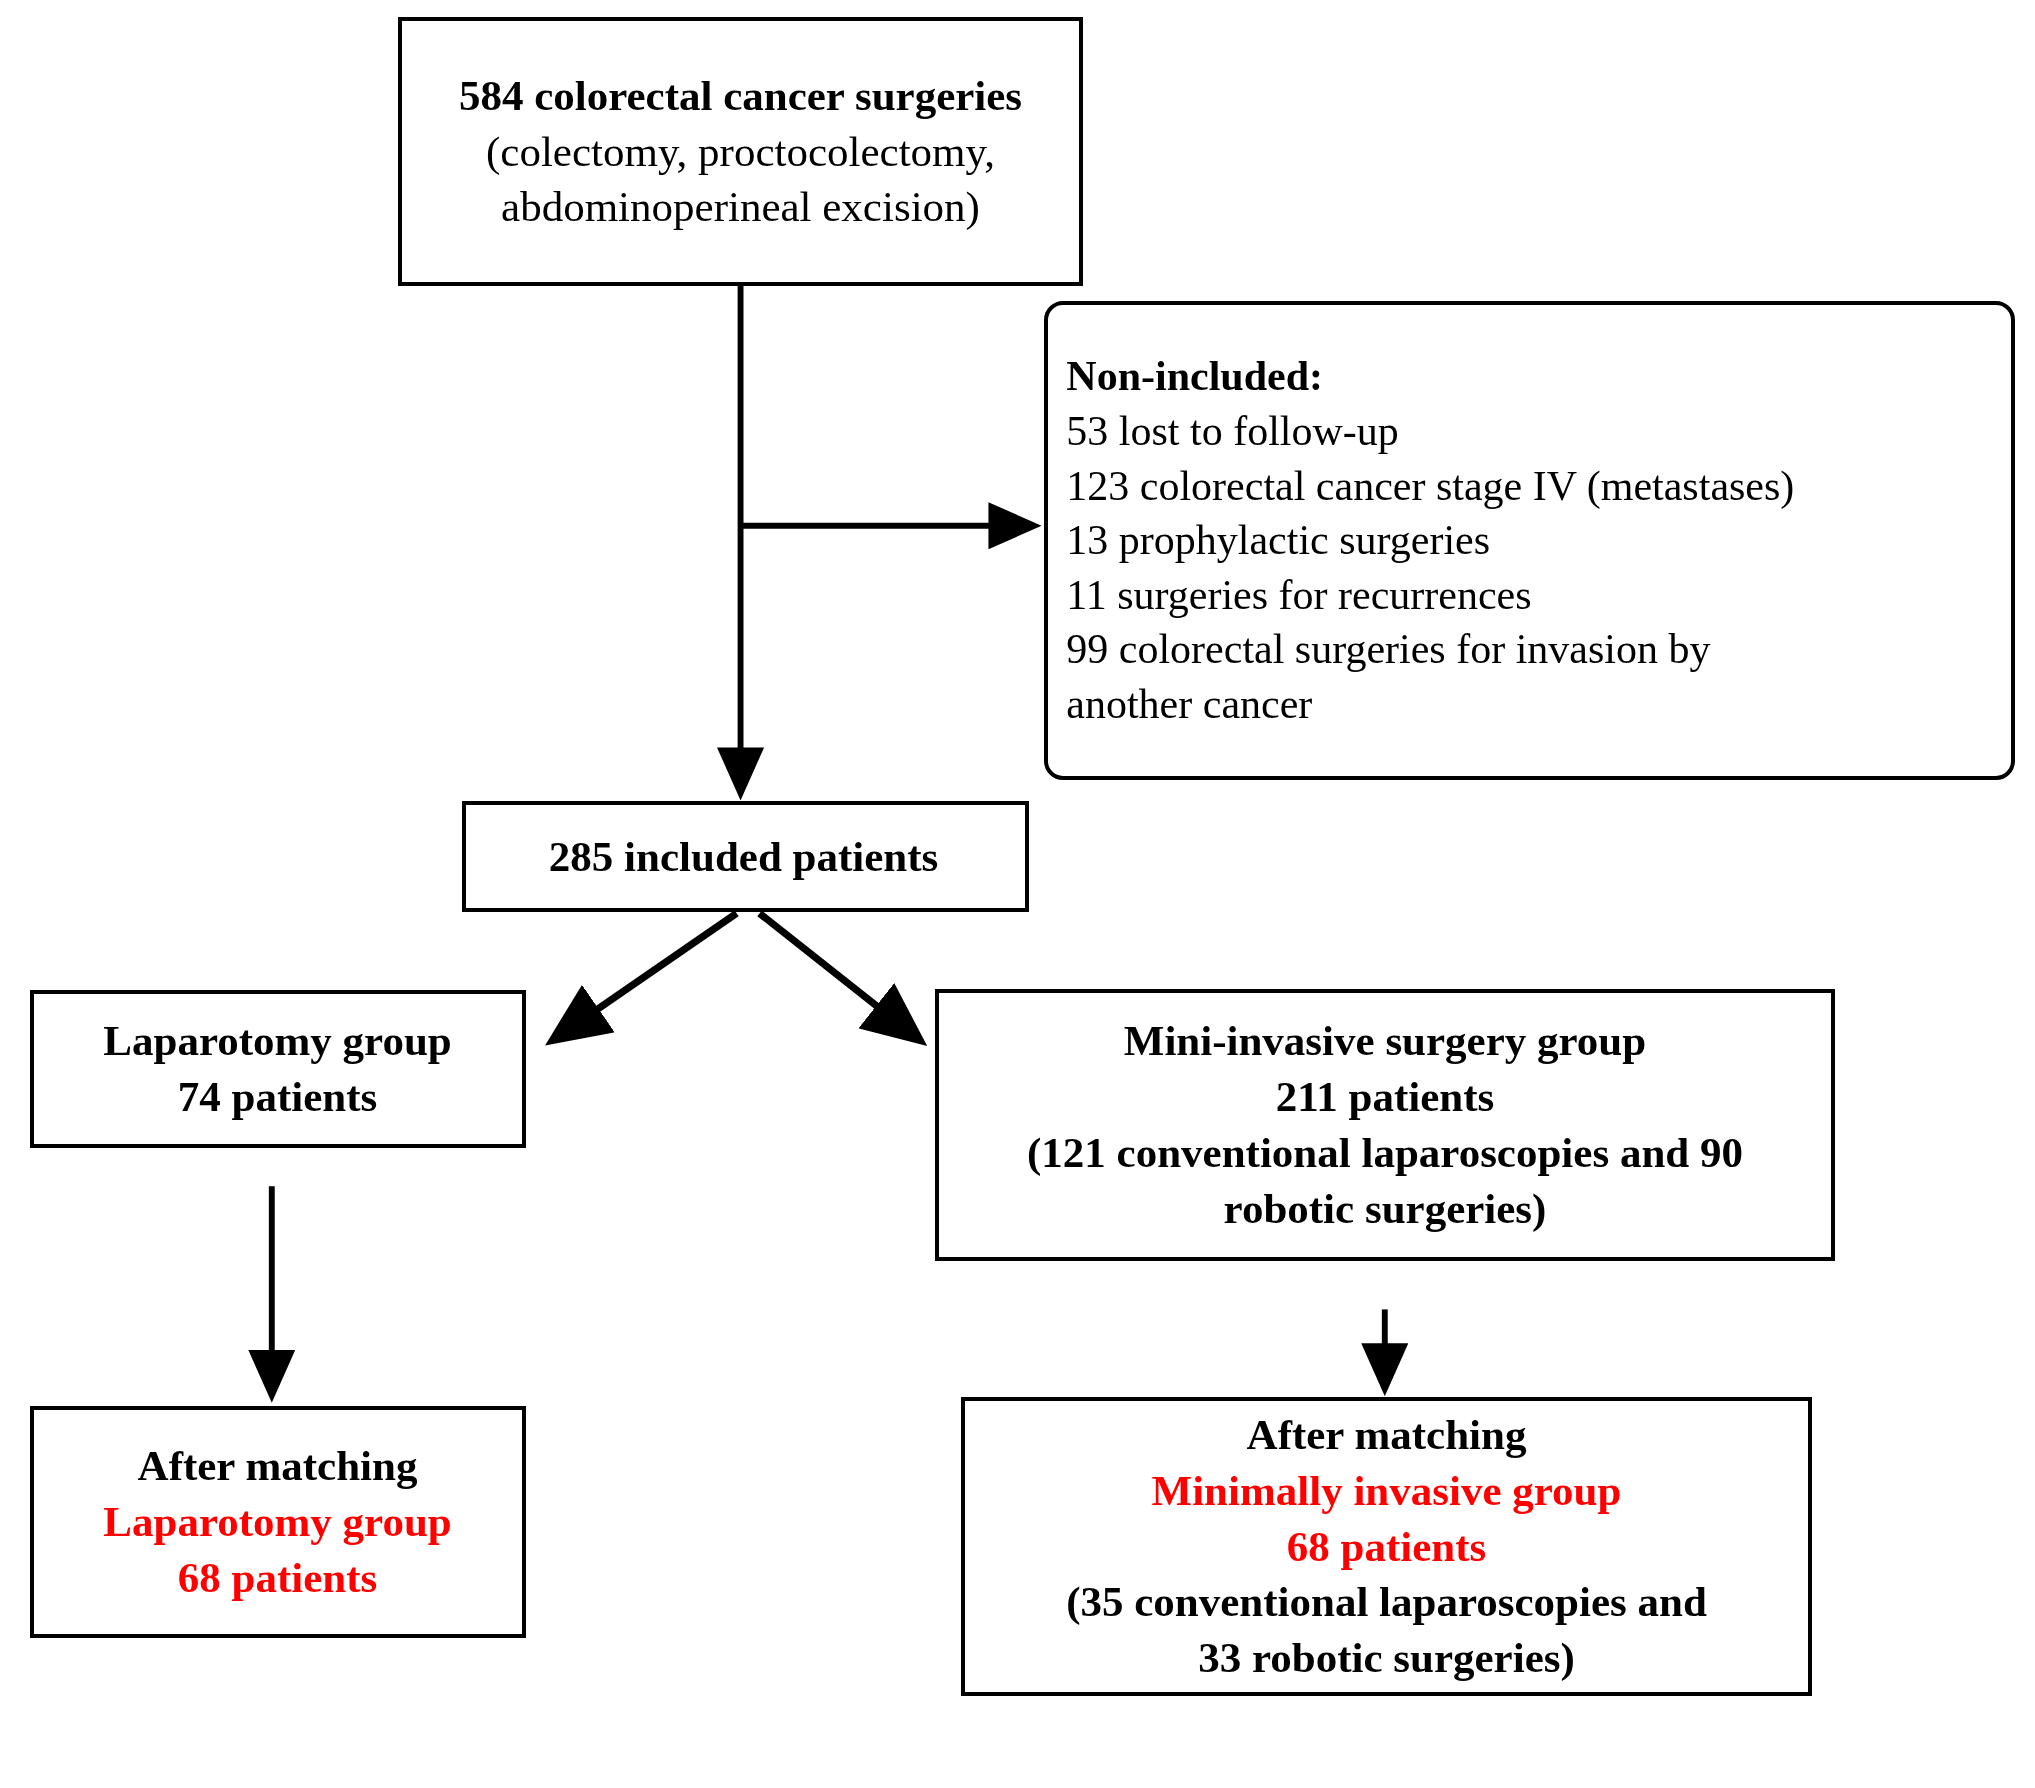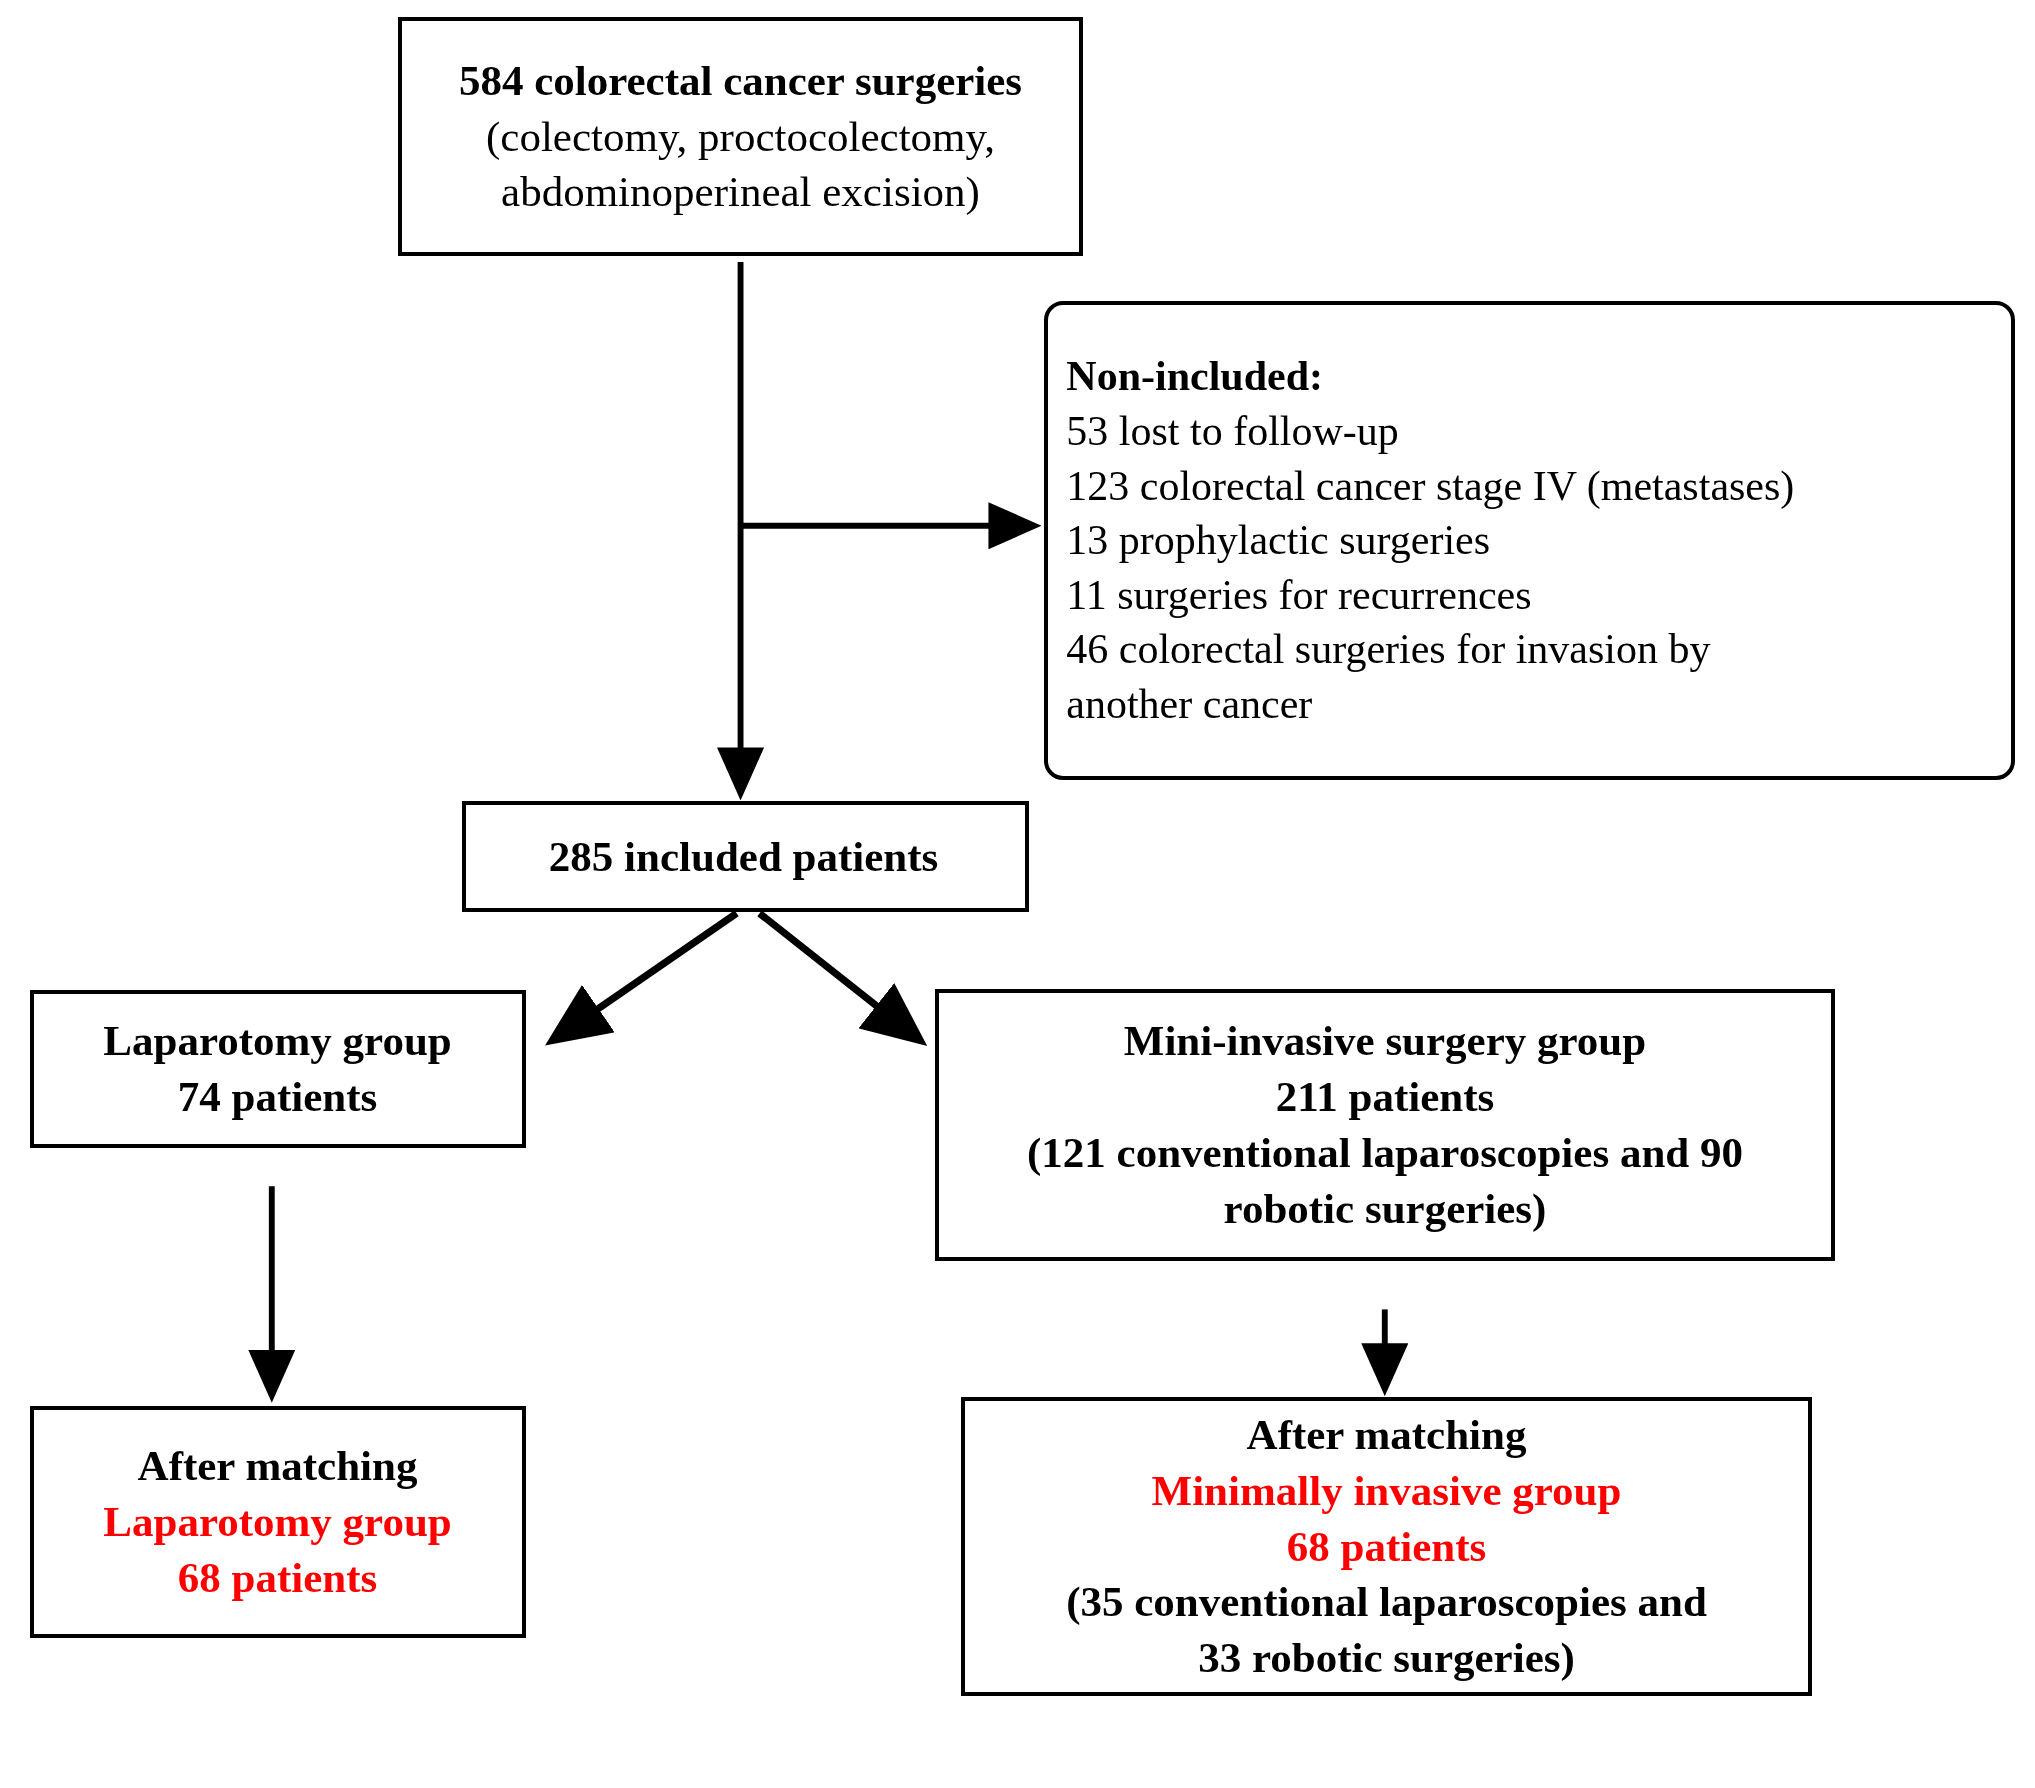--- a/index.html
+++ b/index.html
@@ -43,21 +43,21 @@
     width: 100%;
     line-height: 1.30;
     white-space: nowrap;
   }
   .bold   { font-weight: bold; }
   .normal { font-weight: normal; }
   .red    { color: #FF0000; }
   .black  { color: #000000; }
 
   
-  #node-source        { left: 398px;  top: 17px;   width: 685px; height: 239px;  font-size: 43px; }
+  #node-source        { left: 398px;  top: 17px;   width: 685px; height: 269px;  font-size: 43px; }
   #node-excluded      { left: 1044px; top: 301px;  width: 971px; height: 479px;  font-size: 42px;
                         align-items: flex-start; justify-content: center; text-align: left; padding: 7.9px 18.3px; border-radius: 19px; }
   #node-excluded .line{ text-align: left; }
   #node-included      { left: 462px;  top: 801px; width: 567px;  height: 111px;  font-size: 43px; padding-left: 8px; }
   #node-laparotomy    { left: 29.5px;   top: 990px; width: 496px;  height: 158px;  font-size: 43px; }
   #node-mini          { left: 935px; top: 989px; width: 900px; height: 272px;  font-size: 43px; }
   #node-match-lap     { left: 29.5px;   top: 1406px; width: 496px;  height: 232px;  font-size: 43px; }
   #node-match-mini    { left: 961px; top: 1397px; width: 851px; height: 299px;  font-size: 43px; }
 </style>
 </head>
@@ -90,21 +90,21 @@
     <span class="line normal black">(colectomy, proctocolectomy,</span>
     <span class="line normal black">abdominoperineal excision)</span>
   </div>
 
   <div class="node" id="node-excluded">
     <span class="line bold black">Non-included:</span>
     <span class="line normal black">53 lost to follow-up</span>
     <span class="line normal black">123 colorectal cancer stage IV (metastases)</span>
     <span class="line normal black">13 prophylactic surgeries</span>
     <span class="line normal black">11 surgeries for recurrences</span>
-    <span class="line normal black">46 colorectal surgeries for invasion by</span>
+    <span class="line normal black">99 colorectal surgeries for invasion by</span>
     <span class="line normal black">another cancer</span>
   </div>
 
   <div class="node" id="node-included">
     <span class="line bold black">285 included patients</span>
   </div>
 
   <div class="node" id="node-laparotomy">
     <span class="line bold black">Laparotomy group</span>
     <span class="line bold black">74 patients</span>

